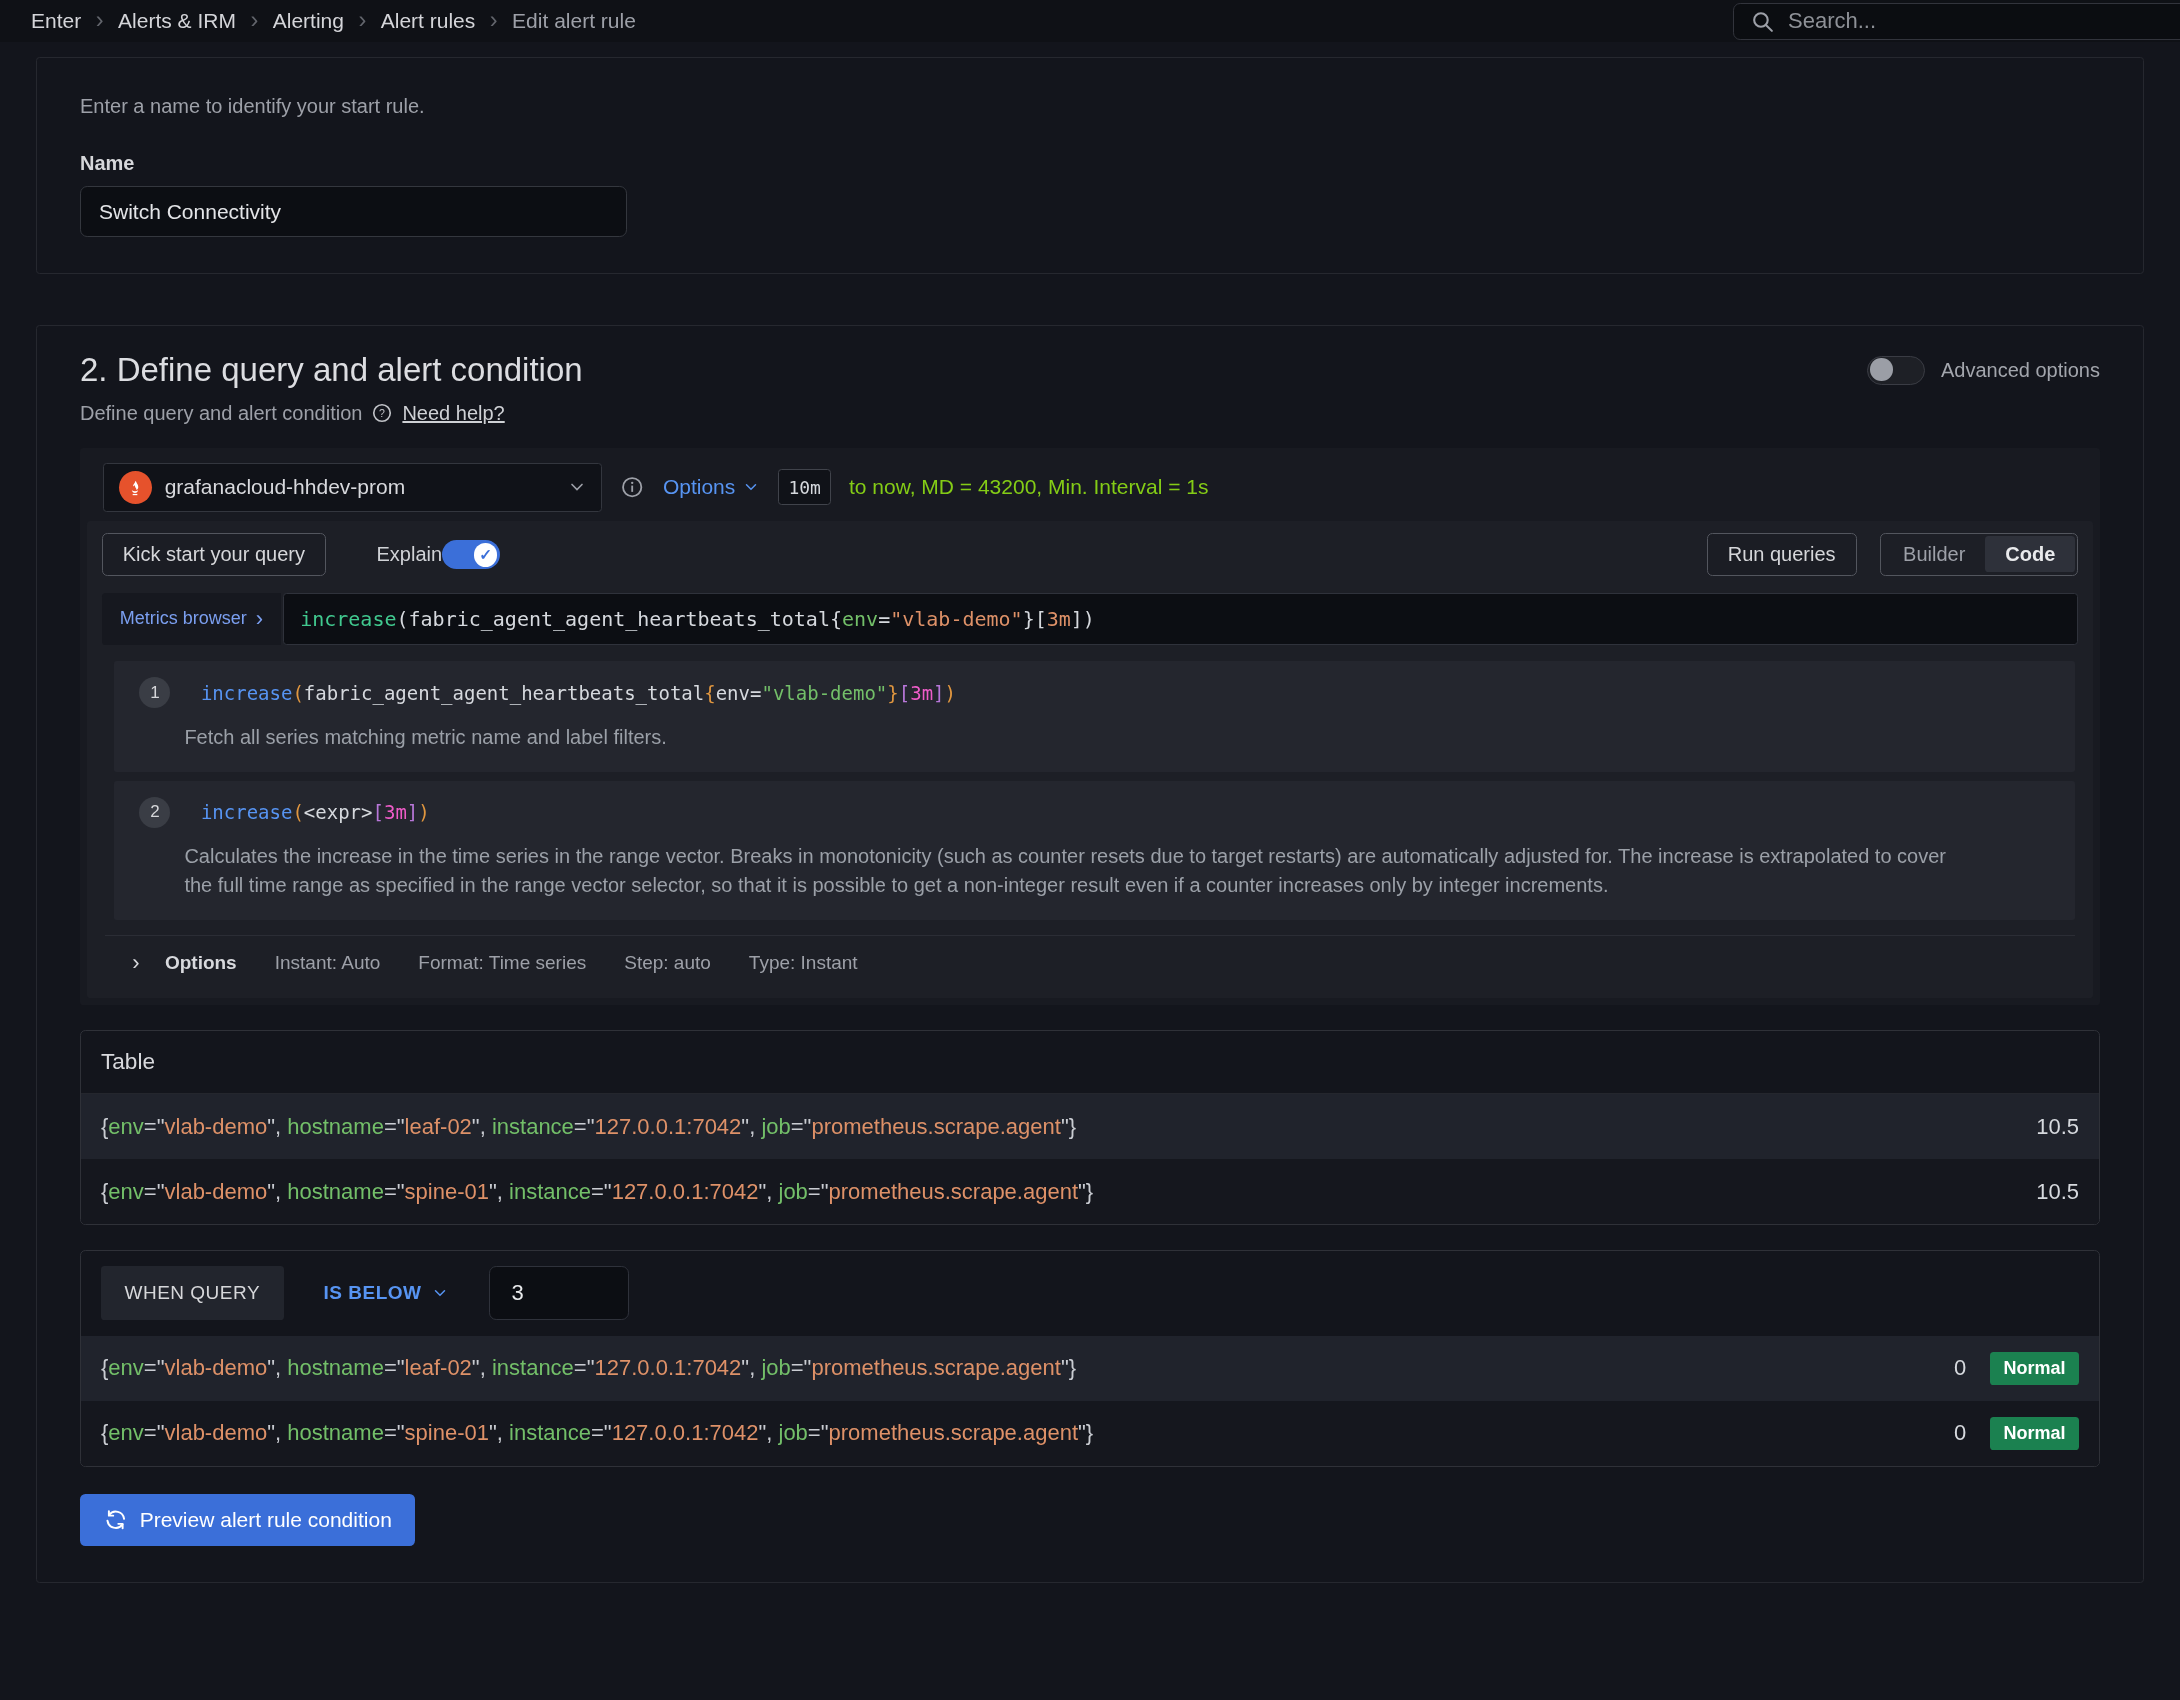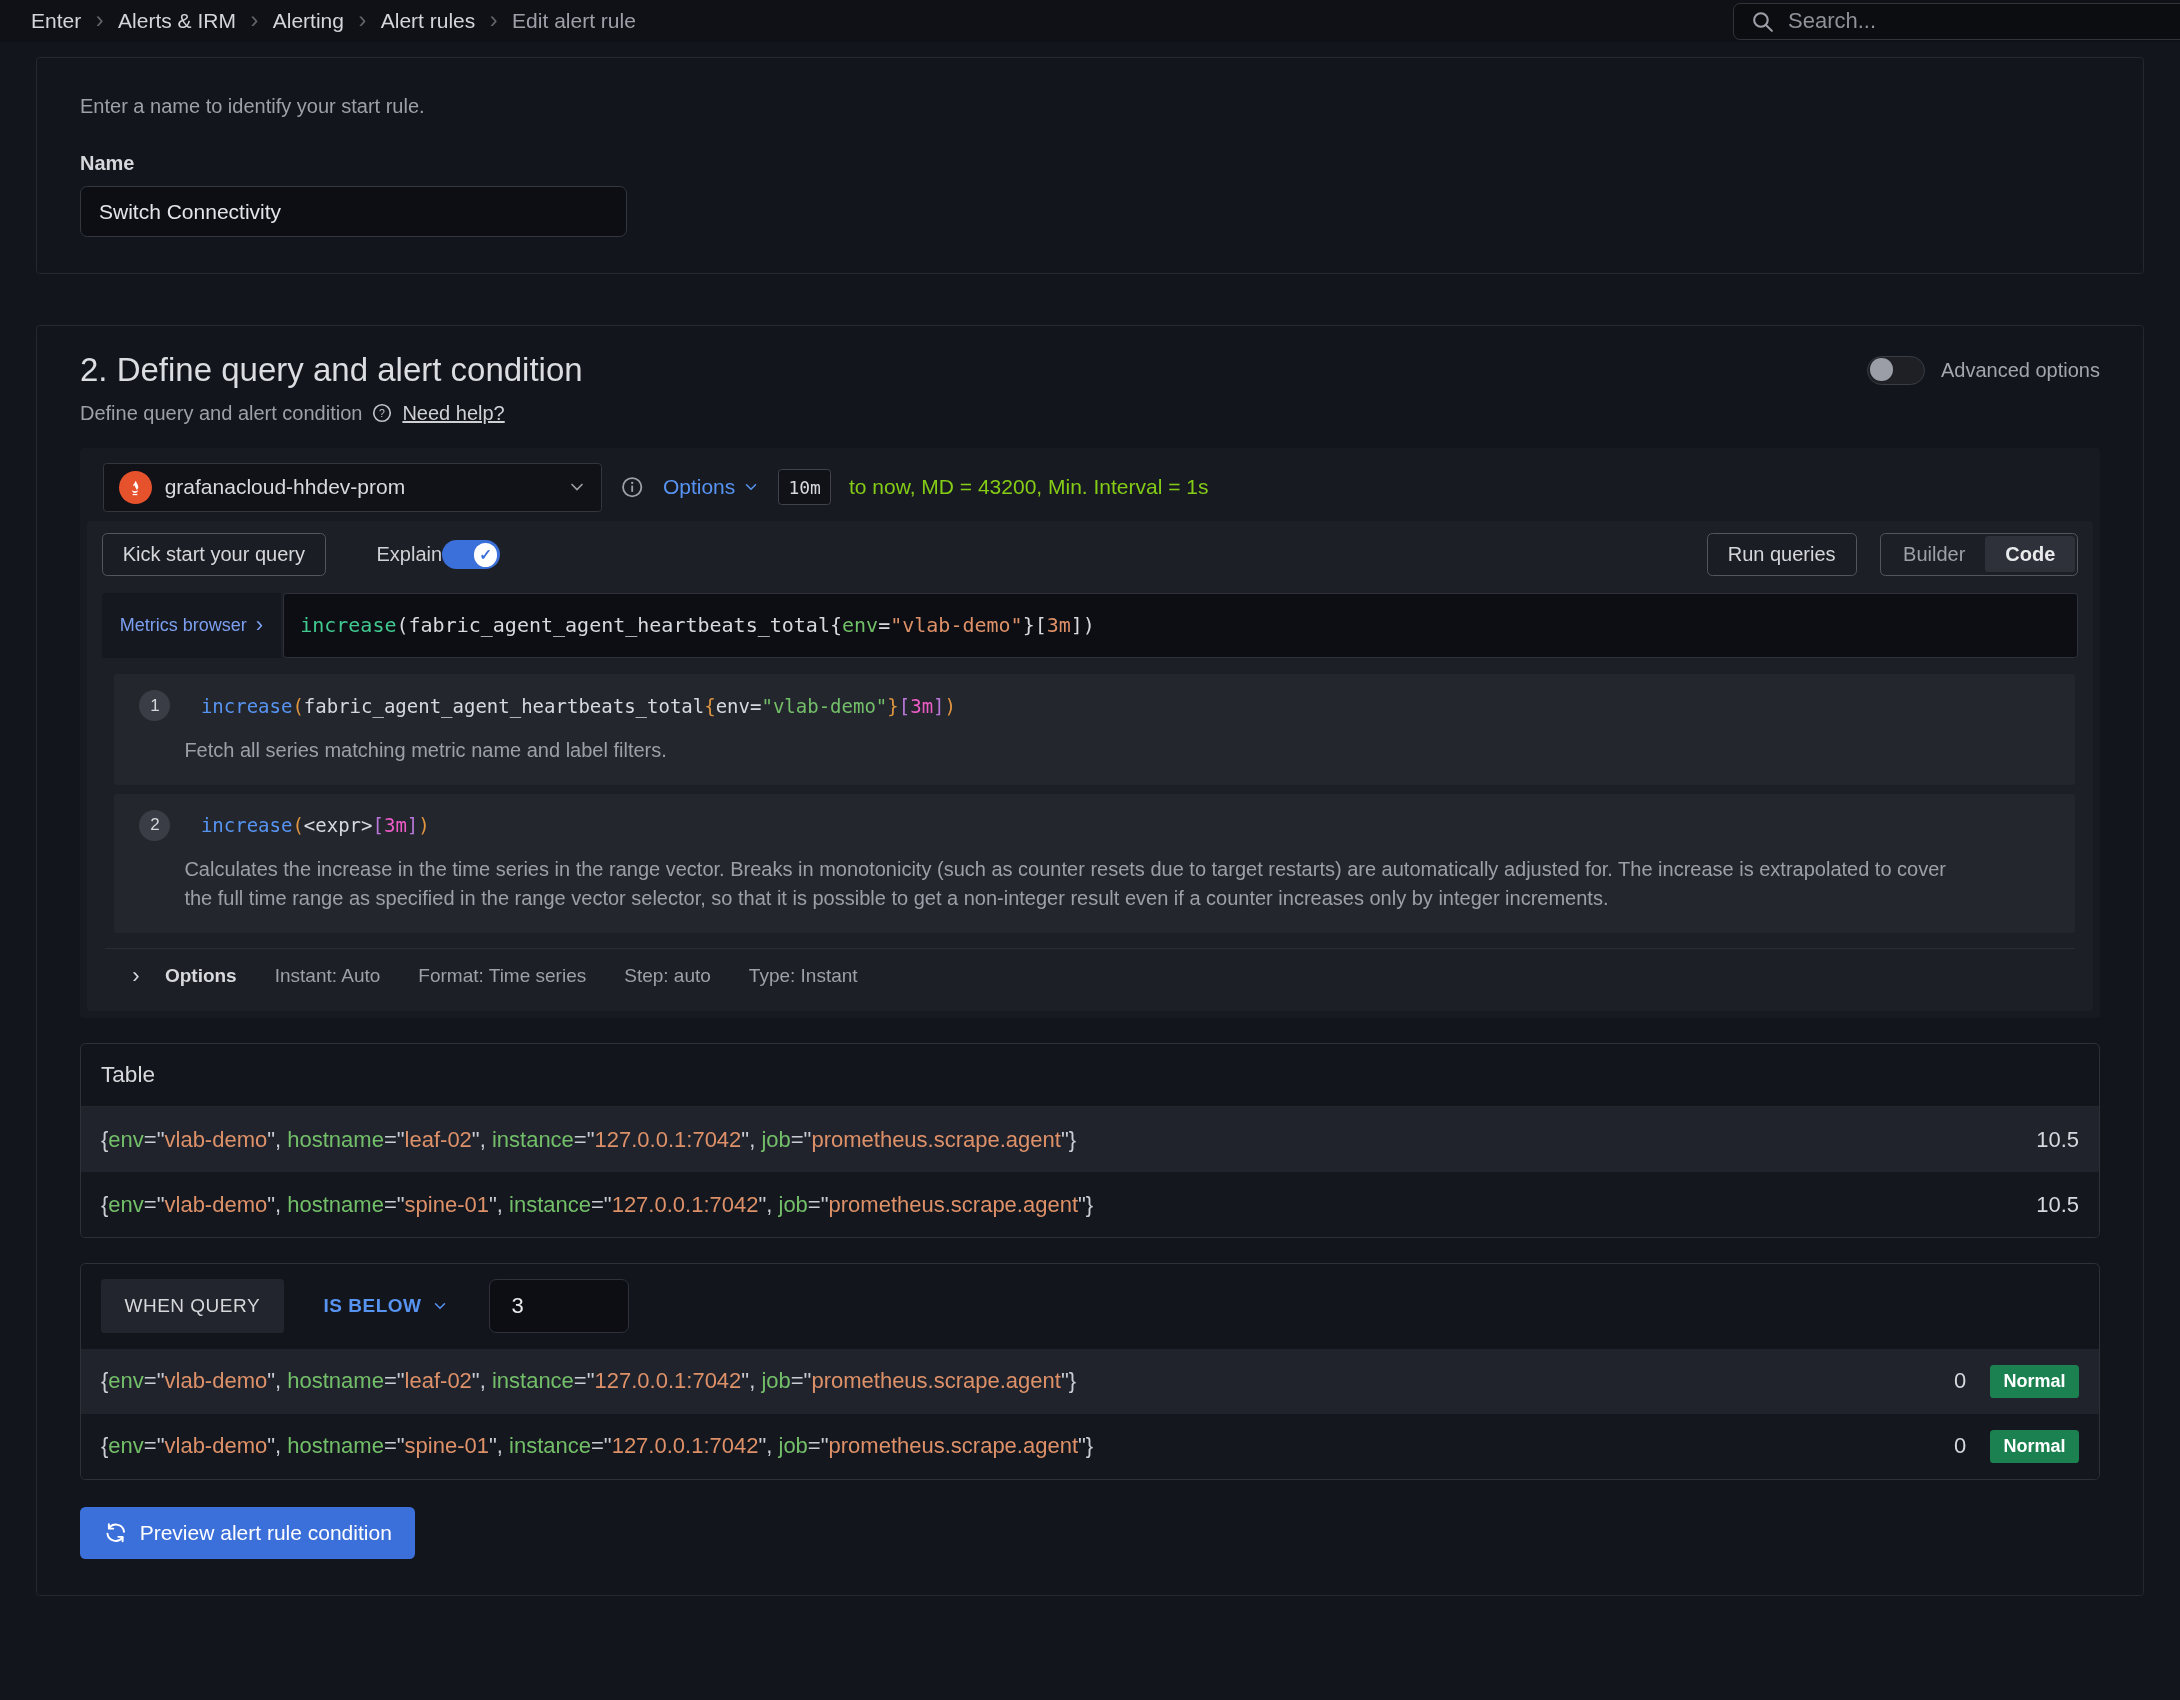--- a/index.html
+++ b/index.html
@@ -75,21 +75,21 @@
   .btn-secondary {
     height: 43px; padding: 0 20px; background: #1b1d24; border: 0.9px solid #53565e; border-radius: 5.4px;
     color: #d6d7da; font-size: 20px; font-weight: 500; font-family: "Liberation Sans", sans-serif; cursor: pointer;
     display: inline-flex; align-items: center;
   }
   .explain-wrap { display: flex; align-items: center; gap: 0; margin-left: 27px; font-size: 20px; color: #d0d2d6; }
   .toolbar .spacer { flex: 1; }
   .segmented { display: flex; border: 0.9px solid #53565e; border-radius: 5.4px; padding: 2px; height: 43px; }
   .seg { padding: 0 20px; font-size: 20px; color: #9da0a8; cursor: pointer; display: flex; align-items: center; height: 36px; }
   .seg.active { background: #2e313a; color: #e9eaec; font-weight: 700; border-radius: 3.6px; }
-  .query-row { display: flex; margin-bottom: 16.3px; height: 65px; }
+  .query-row { display: flex; margin-bottom: 16.3px; height: 52px; }
   .metrics-browser {
     background: #16181f; border-radius: 3.6px 0 0 3.6px; padding: 0 18px; display: flex; align-items: center; gap: 9px;
     color: #7b9ff0; font-size: 18px; cursor: pointer; white-space: nowrap;
   }
   .mb-chev { color: #7b9ff0; font-size: 22px; line-height: 1; }
   .code-input {
     flex: 1; background: #0c0e13; border: 0.9px solid #2f323b; border-radius: 3.6px; margin-left: 1.8px;
     display: flex; align-items: center; padding: 0 16.3px;
     font-family: "DejaVu Sans Mono", monospace; font-size: 20px; white-space: pre;
   }

